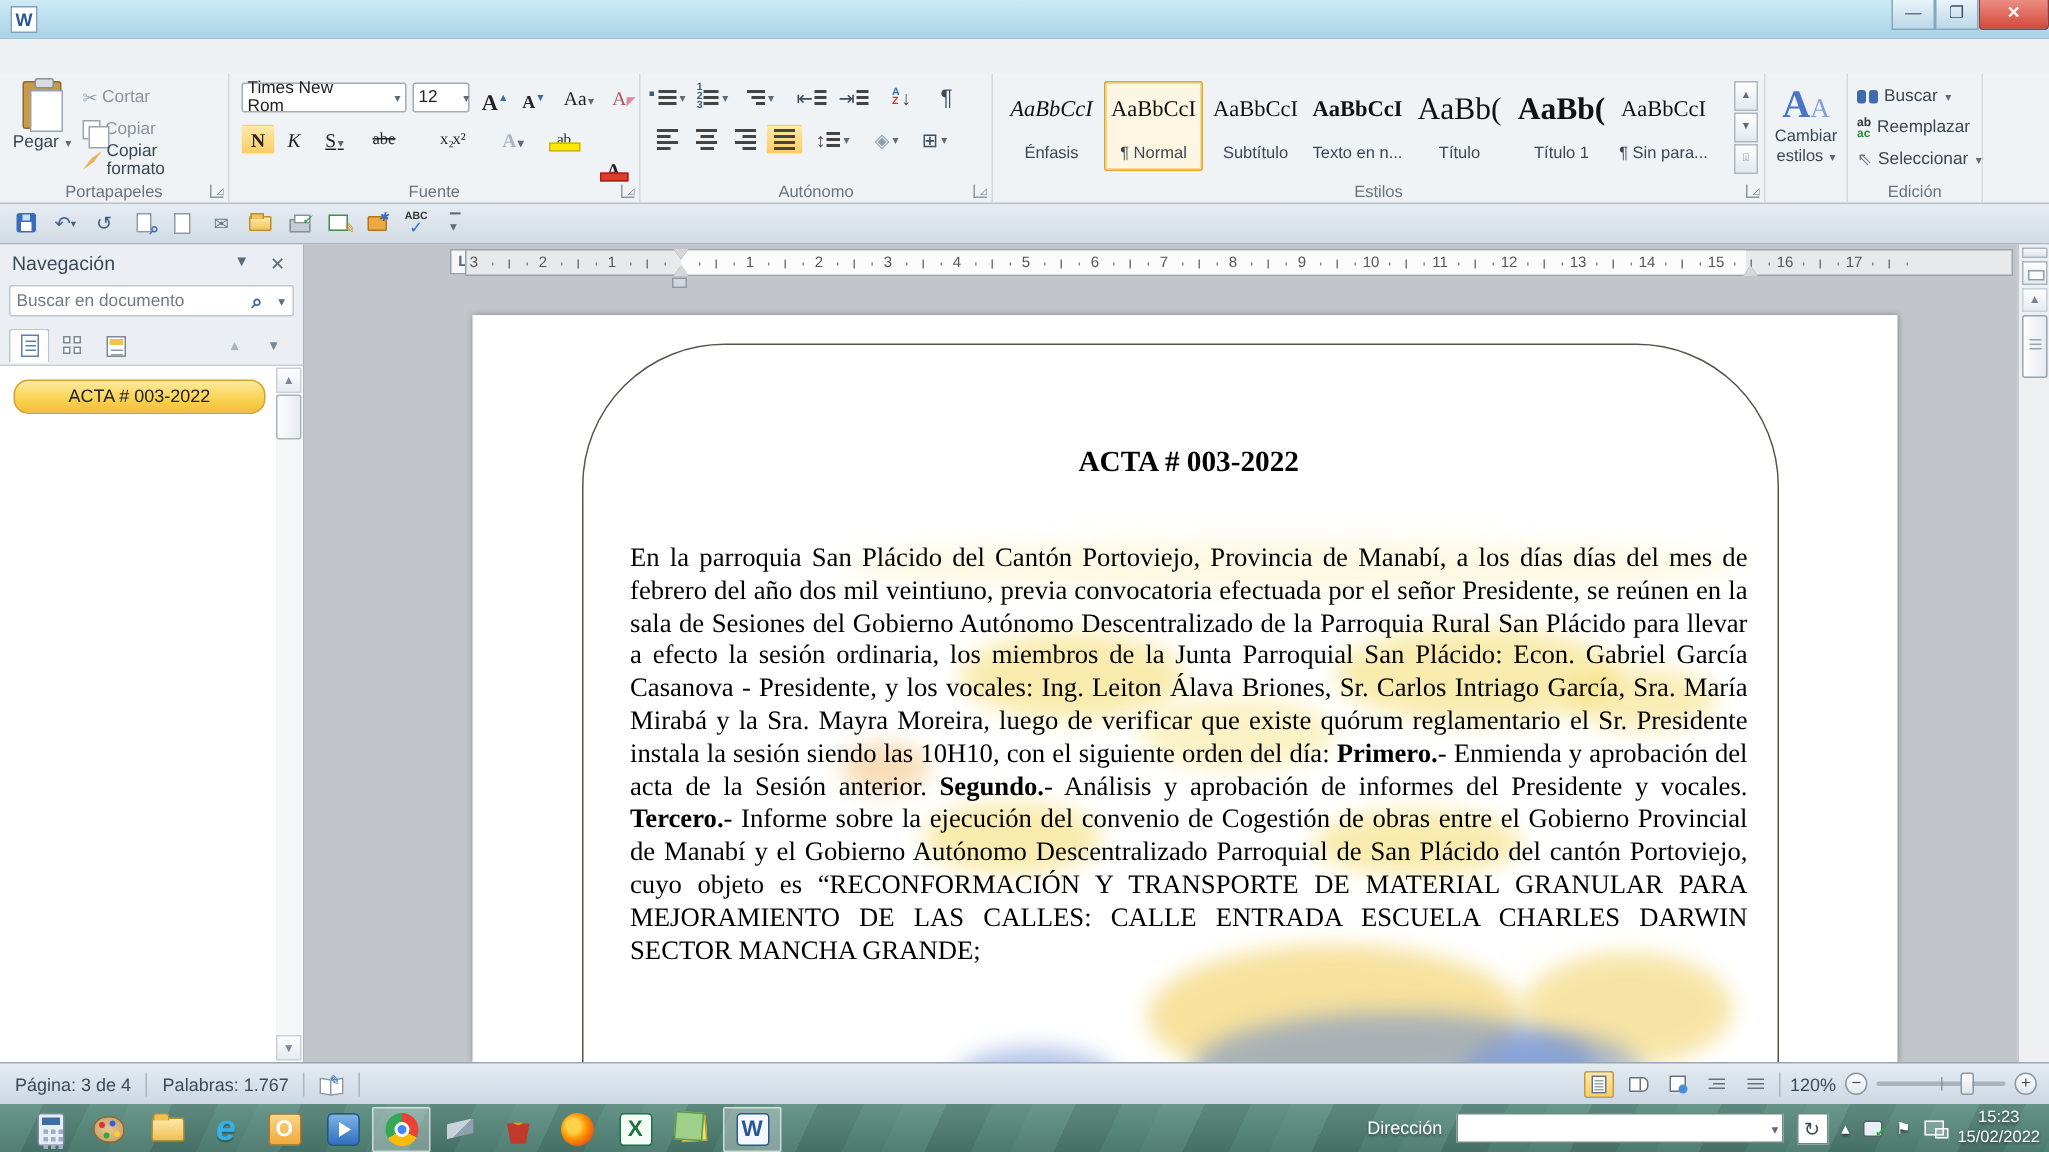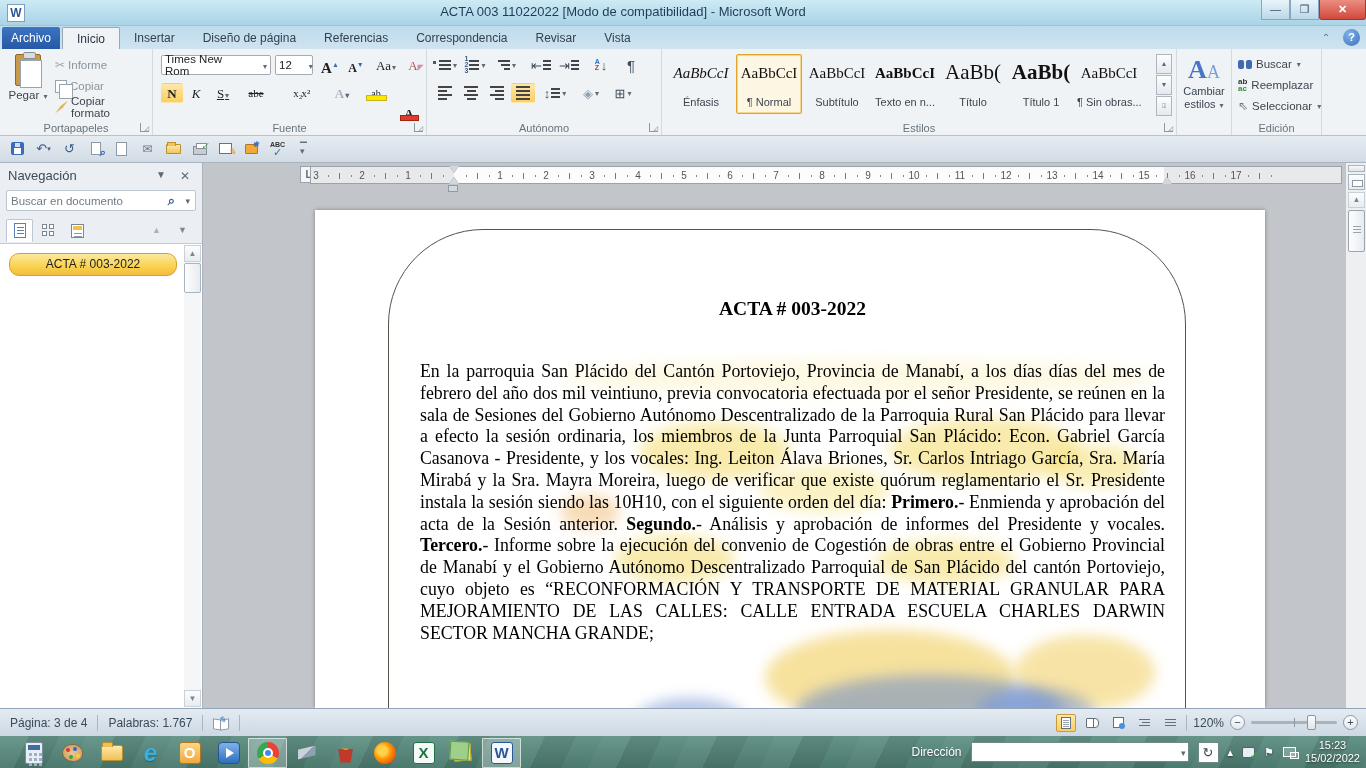--- a/index.html
+++ b/index.html
@@ -276,56 +276,39 @@
   .tray-net::after{content:"";position:absolute;right:-4px;bottom:-3px;width:7px;height:5px;border:1px solid #fff;background:rgba(255,255,255,.2);}
   #clock{color:#fff;font-size:11px;text-align:center;line-height:13px;text-shadow:0 1px 2px rgba(0,0,0,.5);}
 </style>
 </head>
 <body>
 
 <div id="app">
 
   <div id="titlebar">
     <div class="w-appicon">W</div>
-    <div id="win-title">ACTA 003 11022022 [Modo de compatibilidad]  -  Microsoft Word</div>
     <div id="winbtns">
       <div class="wbtn">—</div>
       <div class="wbtn">❐</div>
       <div class="wbtn close">✕</div>
     </div>
   </div>
 
-  <div id="tabrow">
-    <div id="filetab">Archivo</div>
-    <div id="tabs">
-        <div class="rtab active">Inicio</div>
-        <div class="rtab">Insertar</div>
-        <div class="rtab">Diseño de página</div>
-        <div class="rtab">Referencias</div>
-        <div class="rtab">Correspondencia</div>
-        <div class="rtab">Revisar</div>
-        <div class="rtab">Vista</div>
-      </div>
-    <div id="tabrow-right">
-      <div class="collapse-ic">⌃</div>
-      <div class="help-ic">?</div>
-    </div>
-  </div>
 
   <div id="ribbon">
 
     <div class="rgroup" id="g-clip">
       <div id="paste-btn">
         <div class="clipboard-art"></div>
         <span>Pegar</span>
         <span class="dd"></span>
       </div>
       <div class="sbtn cl-small" style="top:6px;">
         <span class="scissors">✂</span>
-        <span>Informe</span>
+        <span>Cortar</span>
       </div>
       <div class="sbtn cl-small" style="top:27px;">
         <span class="copy-ic"></span>
         <span>Copiar</span>
       </div>
       <div class="sbtn cl-small" style="top:48px;color:#3c4650;">
         <span class="brush-ic"></span>
         <span>Copiar formato</span>
       </div>
       <div class="glabel">Portapapeles</div>
@@ -475,21 +458,21 @@
           <div class="stcard">
             <div class="st-sample big">AaBb(</div>
             <div class="st-label">Título</div>
           </div>
           <div class="stcard">
             <div class="st-sample bigbold">AaBb(</div>
             <div class="st-label">Título 1</div>
           </div>
           <div class="stcard">
             <div class="st-sample normal">AaBbCcI</div>
-            <div class="st-label">¶ Sin obras...</div>
+            <div class="st-label">¶ Sin para...</div>
           </div>
         </div>
       <div id="style-scroll">
         <div class="ssb">▲</div>
         <div class="ssb">▼</div>
         <div class="ssb">⍗</div>
       </div>
       <div class="glabel">Estilos</div>
       <div class="dlaunch"></div>
     </div>

